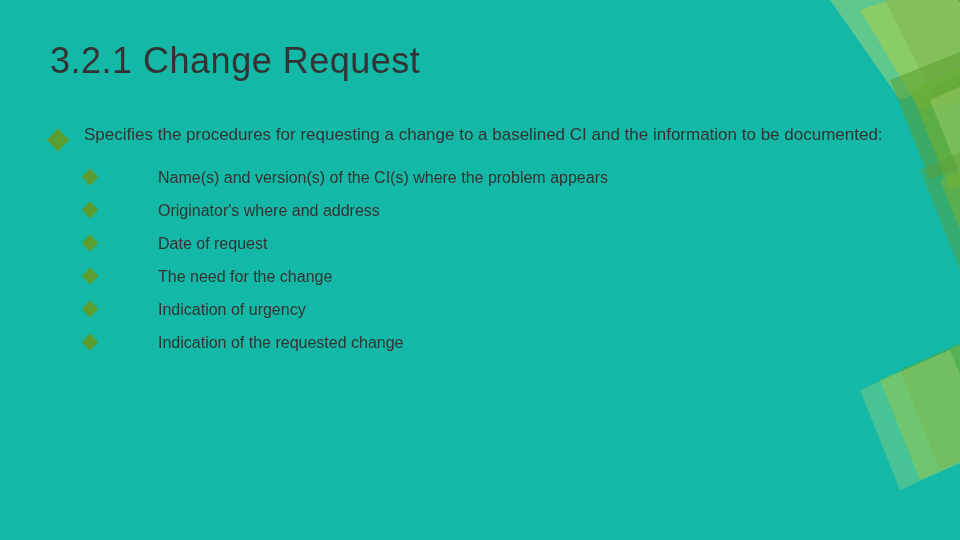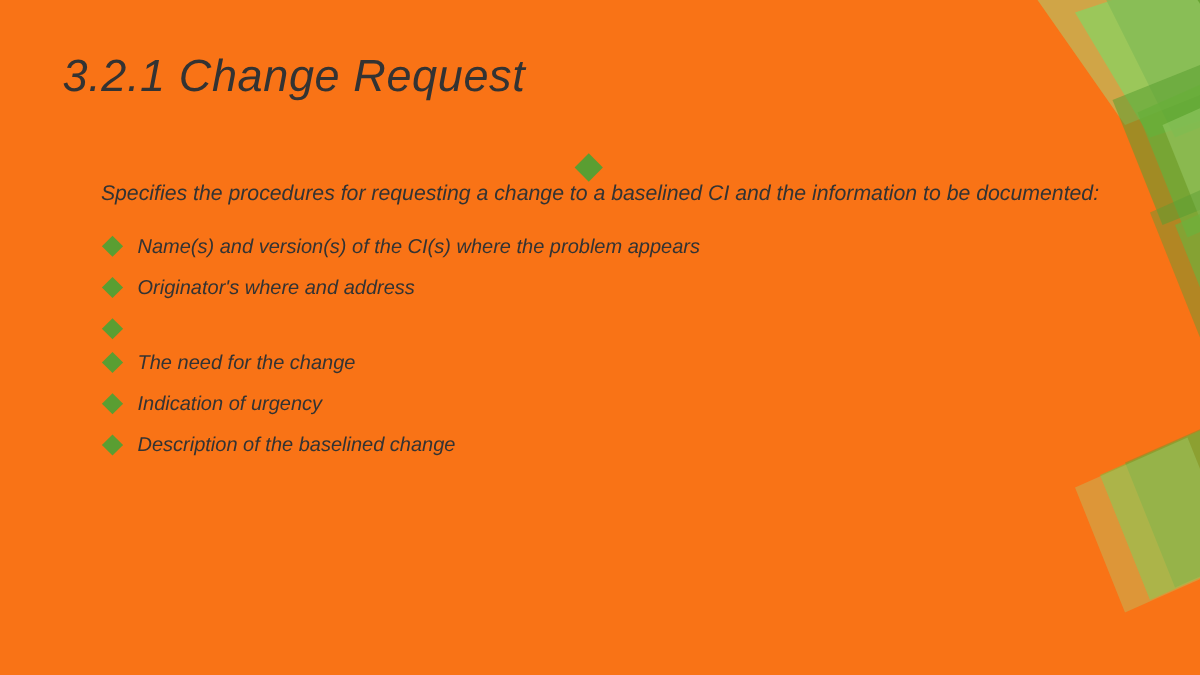--- a/index.html
+++ b/index.html
@@ -9,45 +9,43 @@
       height: 540px;
       overflow: hidden;
       font-family: 'Segoe UI', Arial, sans-serif;
       background: #ffffff;
       position: relative;
     }
 
     .slide {
       width: 960px;
       height: 540px;
-      background: #f97316;
+      background: #14b8a6;
       position: relative;
       overflow: hidden;
-      font-style: italic;
     }
 
     .content {
       position: relative;
       z-index: 1;
       padding: 40px 50px 30px 50px;
     }
 
     .title {
       font-size: 36px;
       font-weight: 300;
       color: #333333;
       margin-bottom: 40px;
       letter-spacing: 0.5px;
     }
 
     .main-bullet {
       display: flex;
-      align-items: center;
+      align-items: flex-end;
       margin-bottom: 18px;
-      flex-direction: column;
     }
 
     .bullet-diamond {
       width: 16px;
       height: 16px;
       min-width: 16px;
       background: #5a9e32;
       transform: rotate(45deg);
       margin-top: 4px;
       margin-right: 18px;
@@ -77,20 +75,21 @@
     .sub-bullet {
       display: flex;
       align-items: flex-start;
       margin-bottom: 10px;
     }
 
     .sub-text {
       font-size: 16px;
       color: #333333;
       line-height: 1.45;
+      margin-left: 48px;
     }
 
     
     .deco-svg {
       position: absolute;
       top: 0;
       right: 0;
       width: 320px;
       height: 540px;
       z-index: 0;
@@ -136,32 +135,33 @@
         <span class="sub-text">Name(s) and version(s) of the CI(s) where the problem appears</span>
       </div>
 
       <div class="sub-bullet">
         <div class="bullet-diamond-small"></div>
         <span class="sub-text">Originator's where and address</span>
       </div>
 
       <div class="sub-bullet">
         <div class="bullet-diamond-small"></div>
+        <span class="sub-text">Date of request</span>
       </div>
 
       <div class="sub-bullet">
         <div class="bullet-diamond-small"></div>
         <span class="sub-text">The need for the change</span>
       </div>
 
       <div class="sub-bullet">
         <div class="bullet-diamond-small"></div>
         <span class="sub-text">Indication of urgency</span>
       </div>
 
       <div class="sub-bullet">
         <div class="bullet-diamond-small"></div>
-        <span class="sub-text">Description of the baselined change</span>
+        <span class="sub-text">Indication of the requested change</span>
       </div>
 
     </div>
   </div>
 </div>
 
 </body></html>

